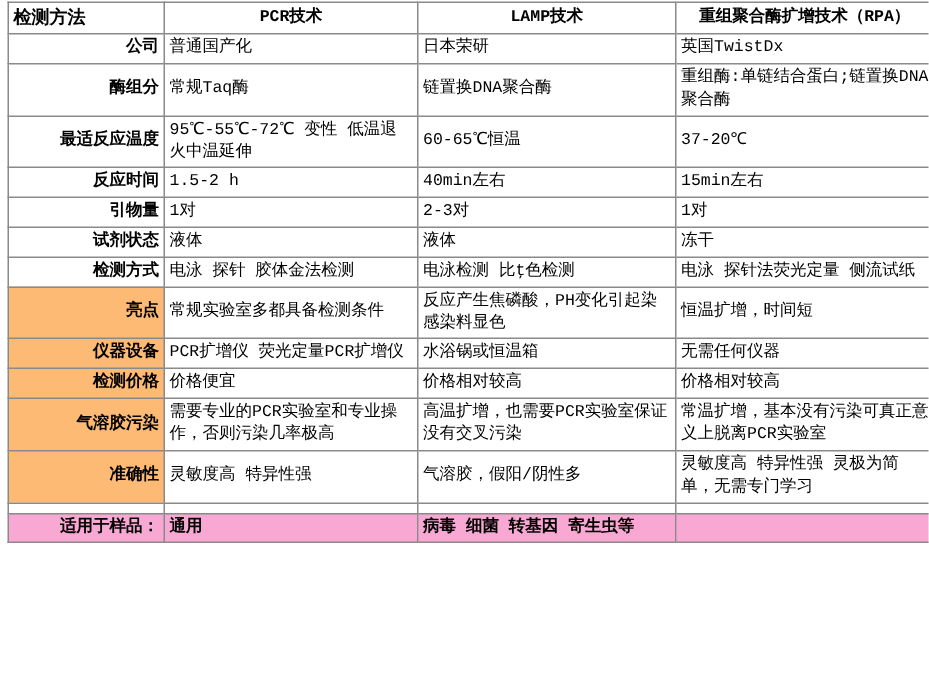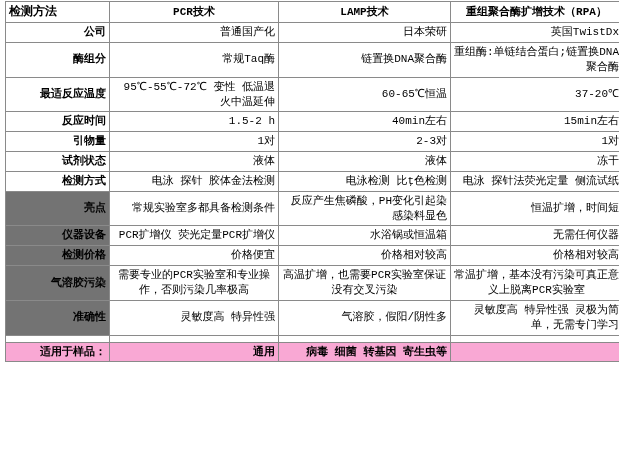--- a/index.html
+++ b/index.html
@@ -44,32 +44,31 @@
     text-align: left;
     font-weight: bold;
   }
   td.rowlabel {
     text-align: right;
     font-weight: bold;
     font-size: 11.5px;
     padding-left: 4px;
   }
   td.val {
-    text-align: right;
+    text-align: left;
   }
   td.val.just {
-    text-align: center;
   }
   .tall td { padding-top: 4px; padding-bottom: 4px; }
   .green {
     background: #f9a8d4;
     font-weight: bold;
   }
   .green-label {
-    background: #737373;
+    background: #fdba74;
     font-weight: bold;
   }
   .spacer-row td { border: none; height: 2px; padding: 0; }
 </style>
 </head>
 <body>
 
 <table class="cmp">
   <colgroup>
     <col class="c0">

